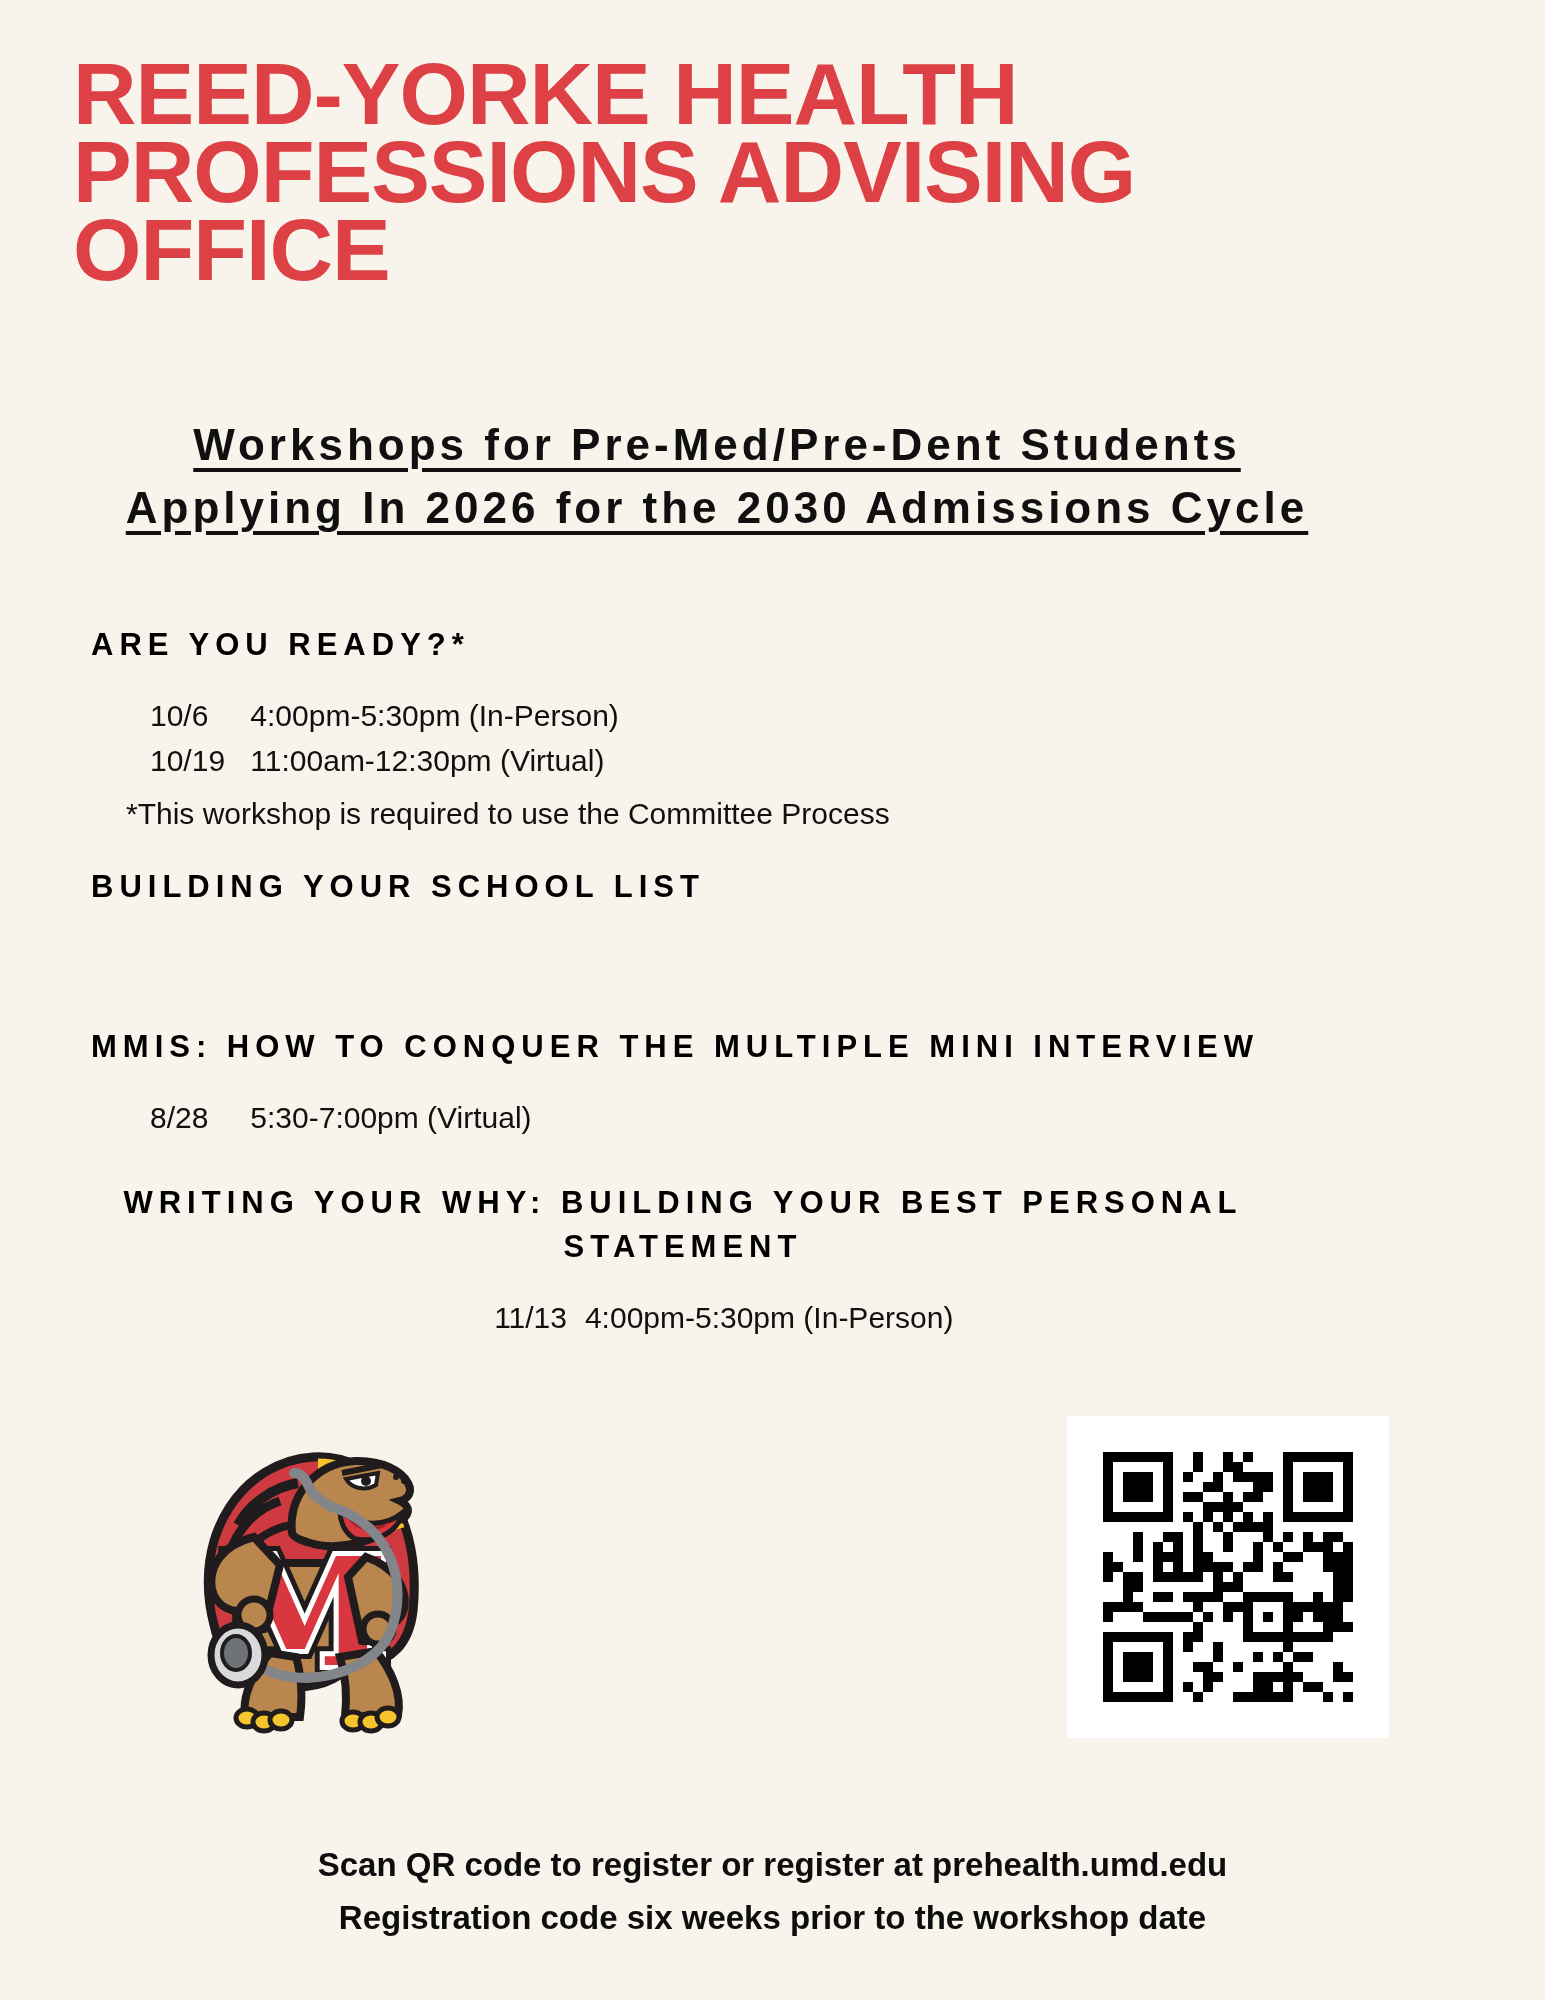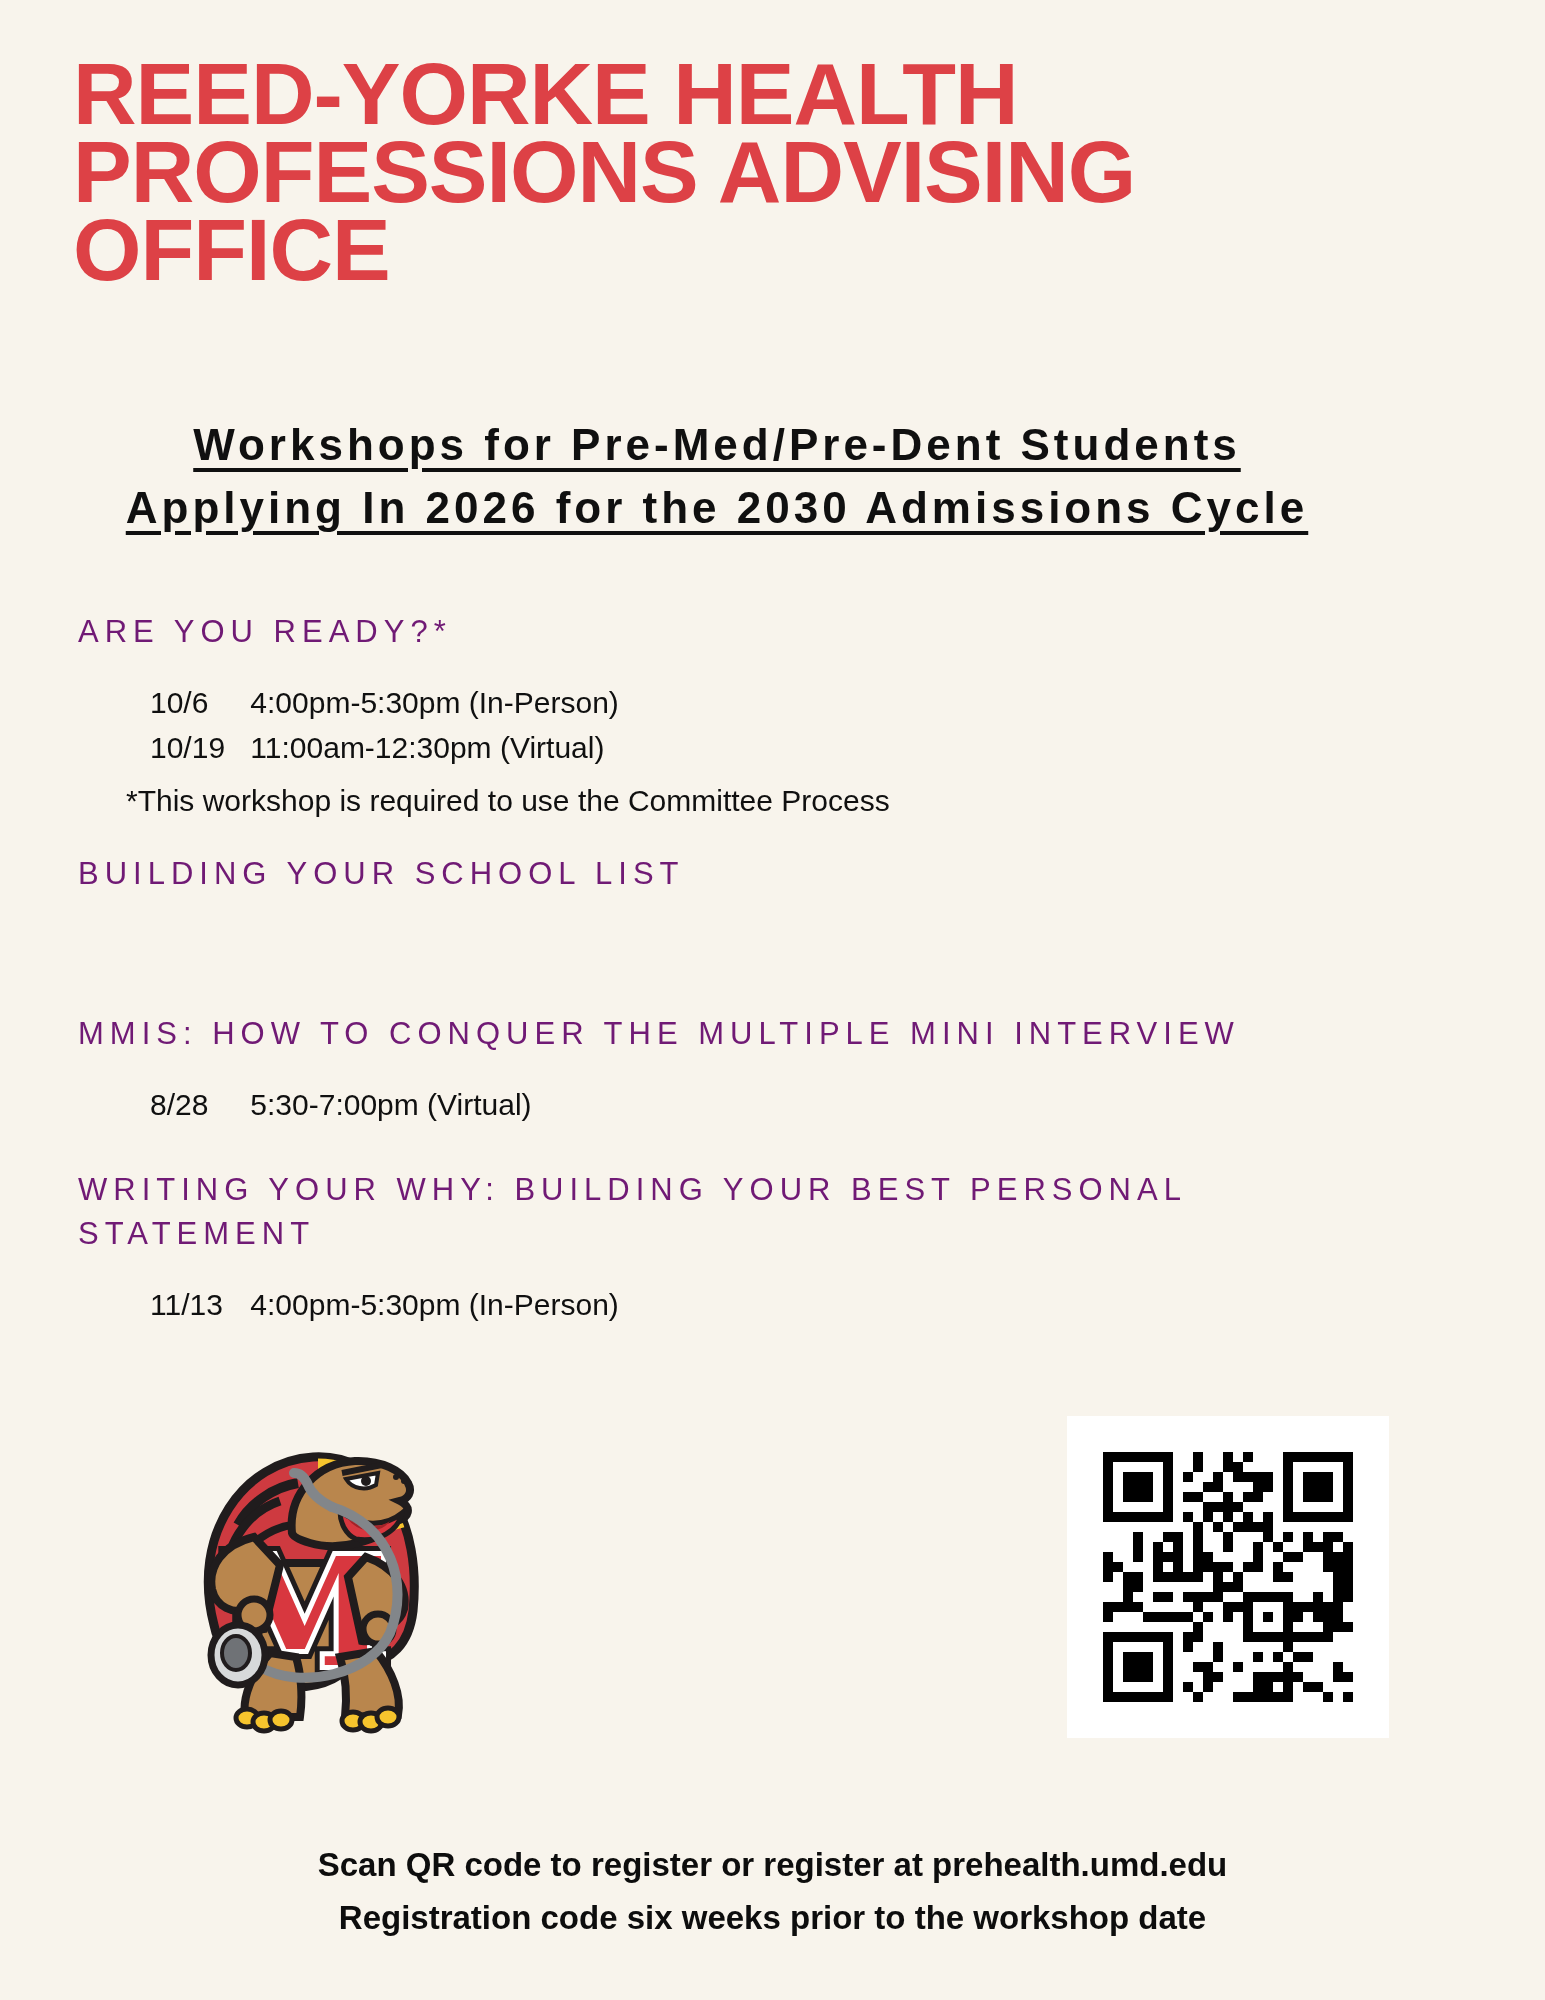--- a/index.html
+++ b/index.html
@@ -8,26 +8,26 @@
   
   .title{position:absolute;left:73px;top:55px;margin:0;color:#dd4146;
          font-size:88px;font-weight:bold;line-height:78px;letter-spacing:-1px;}
   .title span{display:block;}
   
   .subtitle{position:absolute;left:0;top:413px;width:1434px;text-align:center;
             font-size:44px;font-weight:bold;line-height:63px;letter-spacing:4px;}
   .subtitle .sub-line{text-decoration:underline;text-decoration-thickness:4px;text-underline-offset:8px;}
   
   .workshop{position:absolute;left:78px;width:1210px;}
-  .workshop h2{margin:0;font-size:31px;font-weight:normal;letter-spacing:6px;line-height:44px;color:#701a75;}
+  .workshop h2{margin:13px;font-size:31px;font-weight:bold;letter-spacing:6px;line-height:44px;color:#000000;}
   .rows{margin-top:26px;}
   .row{line-height:45px;font-size:30px;}
   .row .date{display:inline-block;width:92px;margin-left:72px;}
   .note{margin:12px 0 0 48px;font-size:30px;line-height:38px;}
-  .sec1{top:610px;} .sec2{top:852px;} .sec3{top:1012px;} .sec4{top:1168px;}
+  .sec1{top:610px;} .sec2{top:852px;} .sec3{top:1012px;} .sec4{top:1168px;text-align:center;}
   
   .mascot{position:absolute;left:150px;top:1415px;width:310px;height:320px;}
   .qr-card{position:absolute;left:1067px;top:1416px;width:322px;height:322px;background:#ffffff;}
   .qr-card svg{position:absolute;left:36px;top:36px;}
   .footer{position:absolute;left:0;top:1838px;width:1545px;text-align:center;
           font-size:33px;font-weight:bold;line-height:53px;color:#0d0d0d;}
   .m-text{font-family:"DejaVu Serif",serif;font-weight:bold;font-size:150px;}
 </style>
 </head>
 <body>

